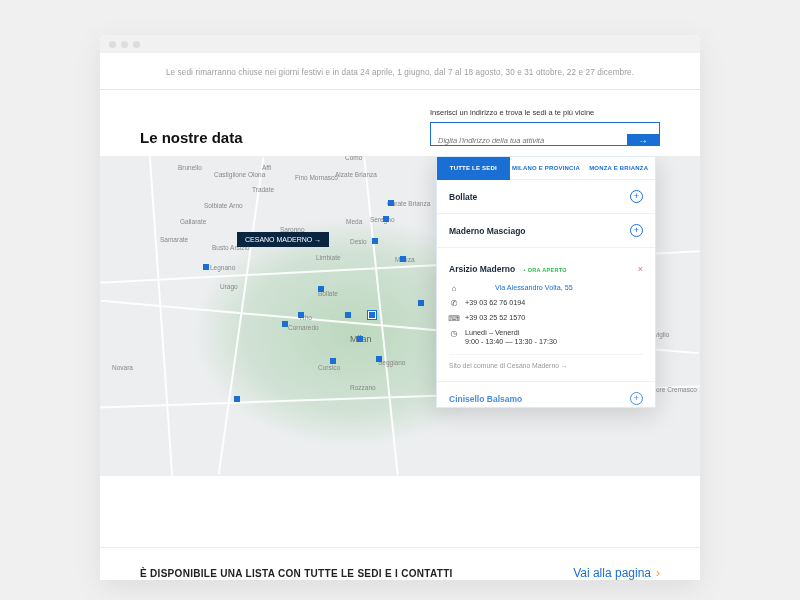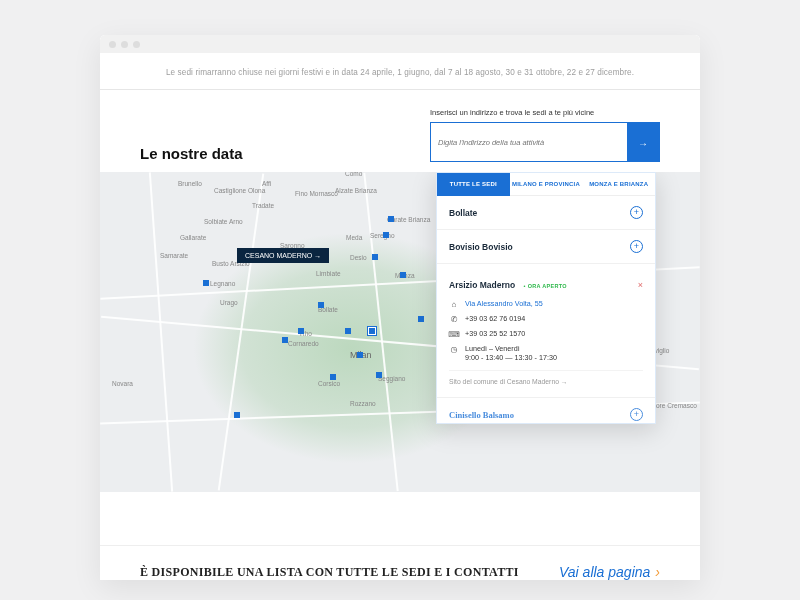--- a/index.html
+++ b/index.html
@@ -6,21 +6,21 @@
   html, body { width: 800px; height: 600px; font-family: -apple-system, BlinkMacSystemFont, "Segoe UI", Arial, sans-serif; background: #f0f0f1; overflow: hidden; }
   .browser { position: absolute; left: 100px; top: 35px; width: 600px; height: 545px; background: #fff; box-shadow: 0 8px 30px rgba(0,0,0,.08); border-radius: 5px 5px 0 0; overflow: hidden; }
   .browser-chrome { height: 18px; background: #f1f1f1; display: flex; align-items: center; padding-left: 9px; gap: 5px; border-radius: 5px 5px 0 0; }
   .dot { width: 7px; height: 7px; border-radius: 50%; background: #ddd; }
   .notice-bar { padding: 15px 30px 12px; border-bottom: 1px solid #e6e6e6; }
   .notice-bar p { font-size: 8.2px; color: #9d9d9d; text-align: center; letter-spacing: .1px; }
   .header { display: flex; justify-content: space-between; align-items: flex-end; padding: 18px 40px 10px; }
   .header h1 { font-size: 15px; font-weight: 700; color: #111; }
   .search-wrap { width: 230px; }
   .search-label { font-size: 7.5px; color: #333; margin-bottom: 5px; display: block; font-weight: 500; }
-  .search-box { display: flex; border: 1.5px solid #1a6fd4; height: 40px; }
+  .search-box { display: flex; border: 1.5px solid #1a6fd4; height: 24px; align-items: flex-end; }
   .search-box input { flex: 1; border: none; outline: none; font-size: 7.5px; padding: 0 7px; color: #888; font-style: italic; }
   .search-btn { width: 32px; background: #1a6fd4; display: flex; align-items: center; justify-content: center; cursor: pointer; }
   .arrow-r { color: #fff; font-size: 10px; }
   .map-area { position: relative; width: 100%; height: 320px; background: #eceef0; overflow: hidden; }
   .map-bg { position: absolute; inset: 0; background:
      radial-gradient(ellipse 220px 160px at 42% 55%, rgba(130,190,130,.45), rgba(130,190,130,.25) 50%, rgba(200,210,200,0) 72%),
      linear-gradient(#eceef0, #eceef0);
   }
   .road { position: absolute; background: #fff; opacity: .9; }
   .r1 { left:0; top:110px; width:100%; height:2px; transform: rotate(-3deg);}
@@ -41,28 +41,28 @@
   .tab.active { background:#1a6fd4; color:#fff; border-bottom-color:#1a6fd4; }
   .loc-row { display:flex; justify-content:space-between; align-items:center; padding:10px 12px; border-bottom:1px solid #f0f0f0; cursor:pointer; }
   .loc-row .name { font-size:8.5px; font-weight:600; color:#1a2a3a; }
   .plus-circle { width:13px; height:13px; border:1.2px solid #1a6fd4; border-radius:50%; color:#1a6fd4; font-size:9px; line-height:11px; text-align:center; }
   .loc-expanded { padding:10px 12px; border-bottom:1px solid #f0f0f0; }
   .loc-expanded .top { display:flex; justify-content:space-between; align-items:baseline; margin-bottom:7px; }
   .loc-expanded .locname { font-size:8.5px; font-weight:700; color:#1a2a3a; }
   .open-badge { font-size:5.5px; color:#2fb84c; font-weight:700; letter-spacing:.3px; margin-left:4px;}
   .close-x { color:#e06b6b; font-size:9px; cursor:pointer; }
   .info-line { display:flex; align-items:flex-start; gap:6px; margin:5px 0; font-size:7.2px; color:#333; }
-  .info-line.addr span:last-child { color:#1a6fd4; font-weight:500; }
+  .info-line.addr span:last-child { color:#1a6fd4; font-weight:500;margin-left:30px; }
   .ico { width:10px; height:10px; flex-shrink:0; display:flex; align-items:center; justify-content:center; font-size:8px; color:#555; }
   .sito-link { display:flex; justify-content:space-between; padding:7px 0 2px; border-top:1px solid #f3f3f3; margin-top:8px; font-size:6.8px; color:#9a9a9a; cursor:pointer; }
   .loc-row.cut { padding-bottom:2px; border-bottom:none; opacity:.8; }
-  .loc-row.cut .name { color:#1a6fd4;font-family:Liberation Serif, serif; }
+  .loc-row.cut .name { color:#1a6fd4; }
   .footer { display:flex; justify-content:space-between; align-items:center; padding:18px 40px 0; border-top:1px solid #eee; margin-top:auto; }
-  .footer-left { font-size:12px; font-weight:600; letter-spacing:.3px; color:#222;font-family:Liberation Serif, serif; }
-  .footer-right { font-size:14px; color:#1a6fd4; font-weight:500; cursor:pointer;font-style:italic; }
+  .footer-left { font-size:10px; font-weight:600; letter-spacing:.3px; color:#222; }
+  .footer-right { font-size:12px; color:#1a6fd4; font-weight:500; cursor:pointer; }
   .footer-right .chev { margin-left:5px; color:#f39c3a; }
   .content { display:flex; flex-direction:column; height:calc(100% - 18px); }
 </style>
 </head>
 <body>
 
 <div class="browser">
   <div class="browser-chrome">
     <div class="dot"></div>
     <div class="dot"></div>
@@ -152,21 +152,21 @@
           <div class="tab active">TUTTE LE SEDI</div>
           <div class="tab">MILANO E PROVINCIA</div>
           <div class="tab">MONZA E BRIANZA</div>
         </div>
 
         <div class="loc-row">
           <span class="name">Bollate</span>
           <span class="plus-circle">+</span>
         </div>
         <div class="loc-row">
-          <span class="name">Bovisio Bovisio</span>
+          <span class="name">Maderno Masciago</span>
           <span class="plus-circle">+</span>
         </div>
 
         <div class="loc-expanded">
           <div class="top">
             <div>
               <span class="locname">Arsizio Maderno</span>
               <span class="open-badge">• ORA APERTO</span>
             </div>
             <span class="close-x">×</span>

